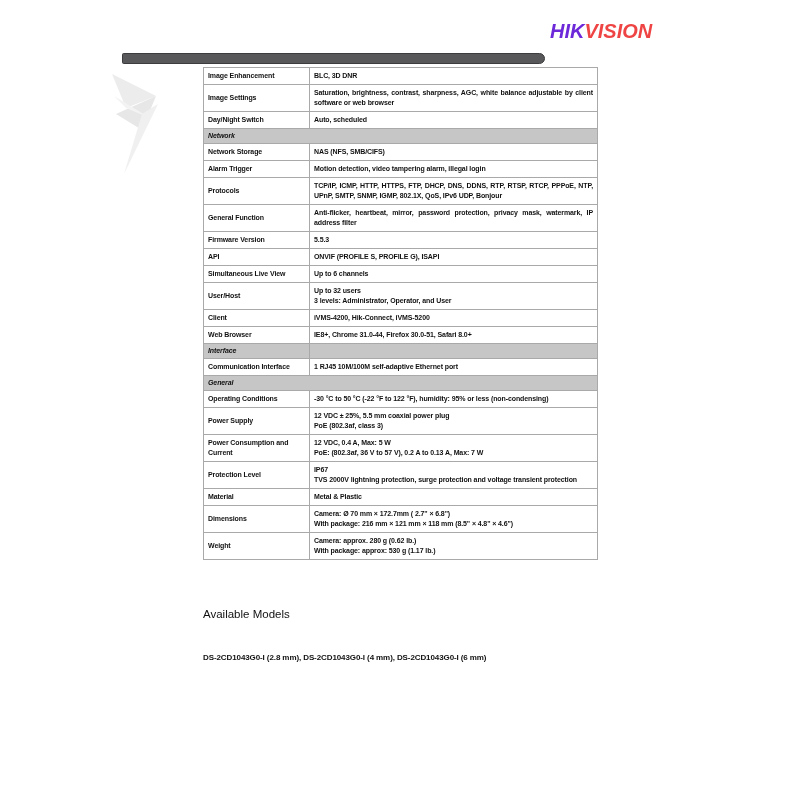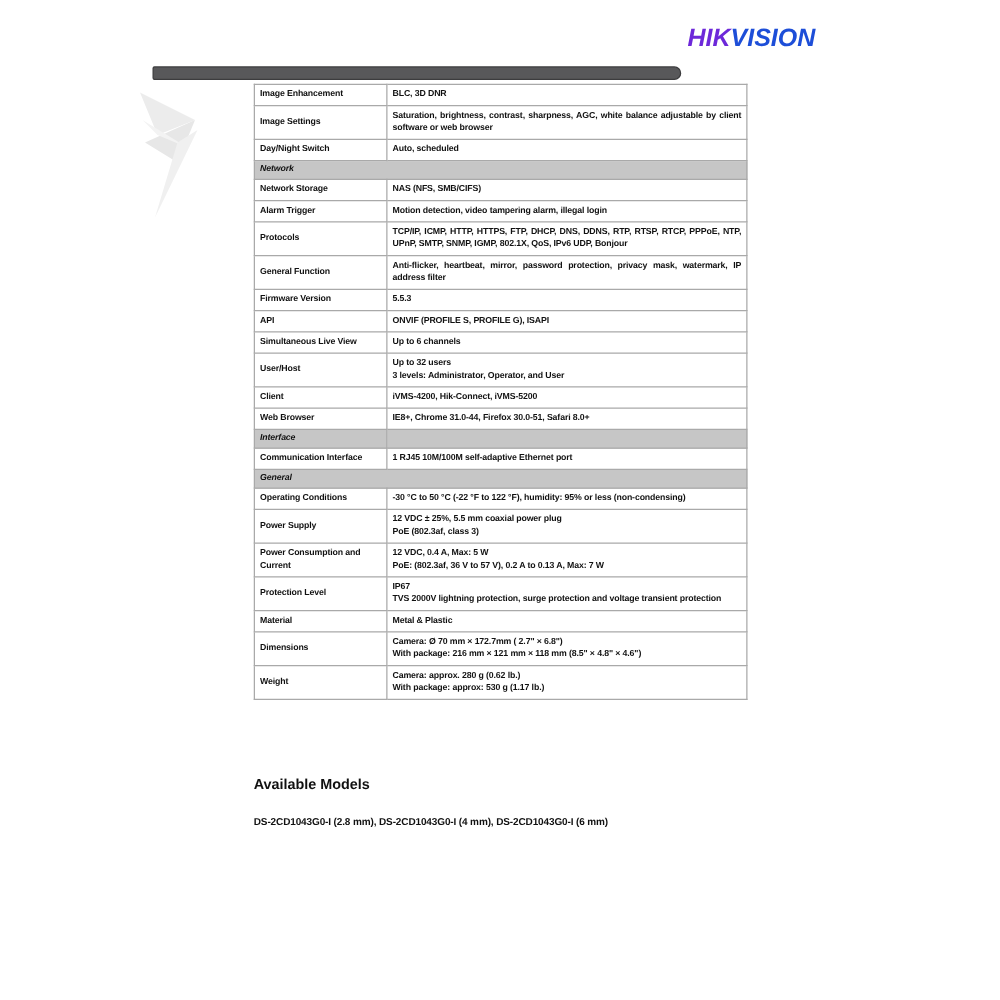--- a/index.html
+++ b/index.html
@@ -45,33 +45,33 @@
   table.spec td.value { }
   table.spec td.justify { text-align:justify; }
   table.spec tr.section td {
     background:#c6c6c6; font-style:italic; height:11px; padding:2px 4px;
   }
   col.c1 { width:106px; }
   col.c2 { width:288px; }
 
   
   .models-heading {
-    position:absolute; left:203px; top:622px;
-    font-size:11.5px; font-weight:bold; color:#111;
+    position:absolute; left:203px; top:608px;
+    font-size:11.5px; font-weight:normal; color:#111;
   }
   .models-line {
     position:absolute; left:203px; top:653px;
     font-size:8px; font-weight:bold; letter-spacing:-0.1px; color:#111;text-align:right;
   }
 </style>
 </head>
 <body>
 
 <div class="logo">
-  <span class="hik" style="color: #6d28d9;">HIK</span><span class="vision" style="color: #1d4ed8;">VISION</span>
+  <span class="hik" style="color: #6d28d9;">HIK</span><span class="vision" style="color: #ef4444;">VISION</span>
 </div>
 
 <svg class="watermark" viewBox="0 0 64 112" xmlns="http://www.w3.org/2000/svg">
   <polygon points="6,8 50,30 20,42" fill="#ececec"></polygon>
   <polygon points="50,30 10,48 36,64" fill="#e7e7e7"></polygon>
   <polygon points="20,42 44,52 8,30" fill="#f3f3f3"></polygon>
   <polygon points="36,48 52,38 18,108" fill="#f0f0f0"></polygon>
 </svg>
 
 <div class="topbar" style="background: rgb(88, 88, 90); border-color: rgb(60, 60, 62);"></div>

